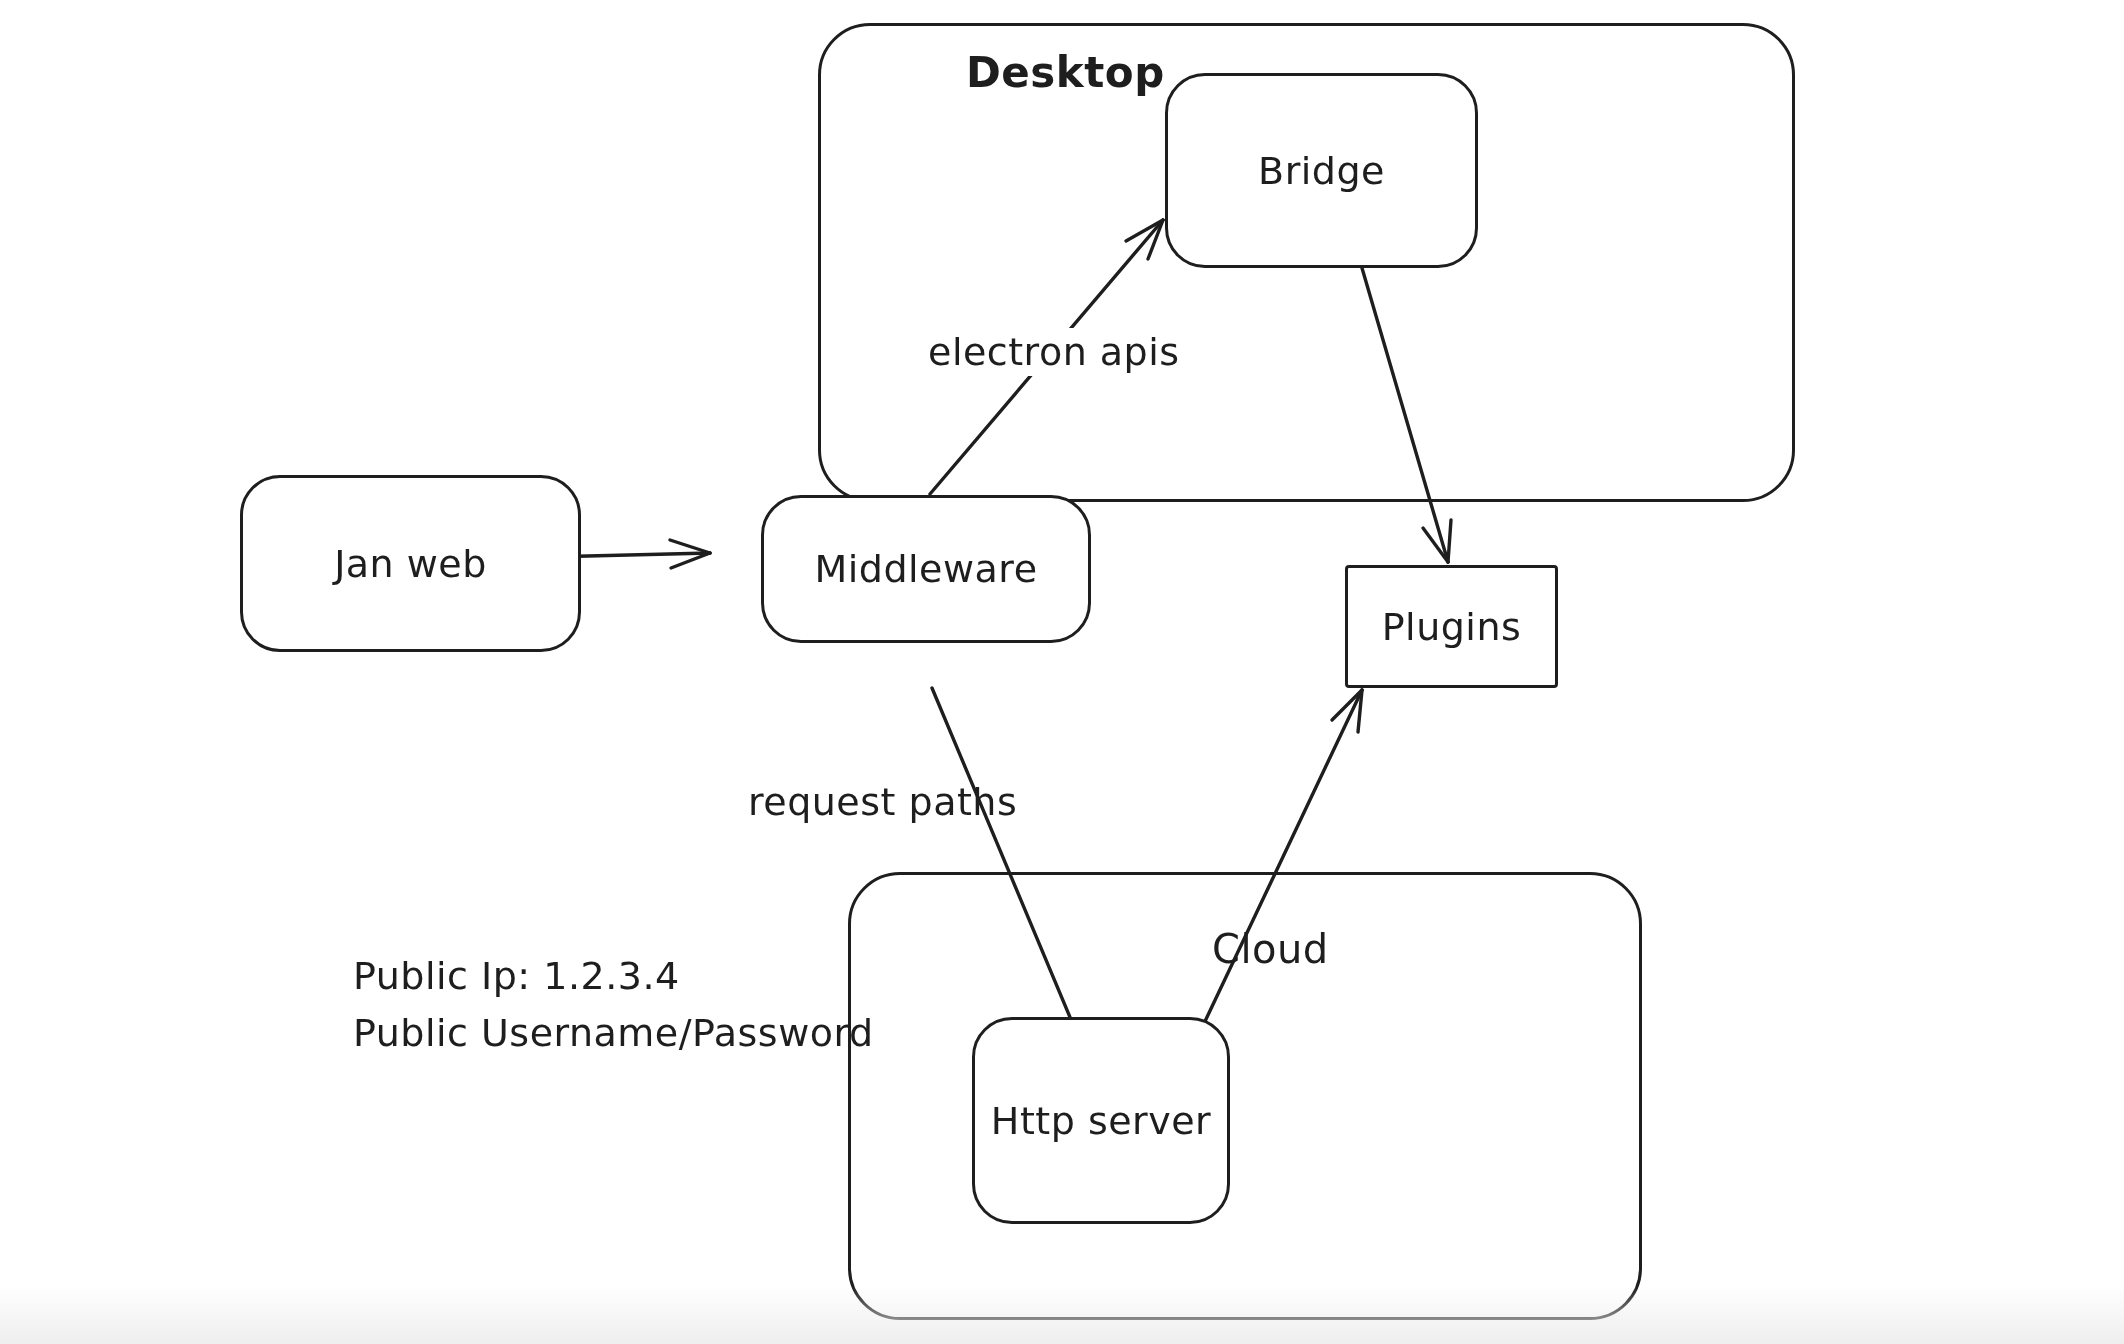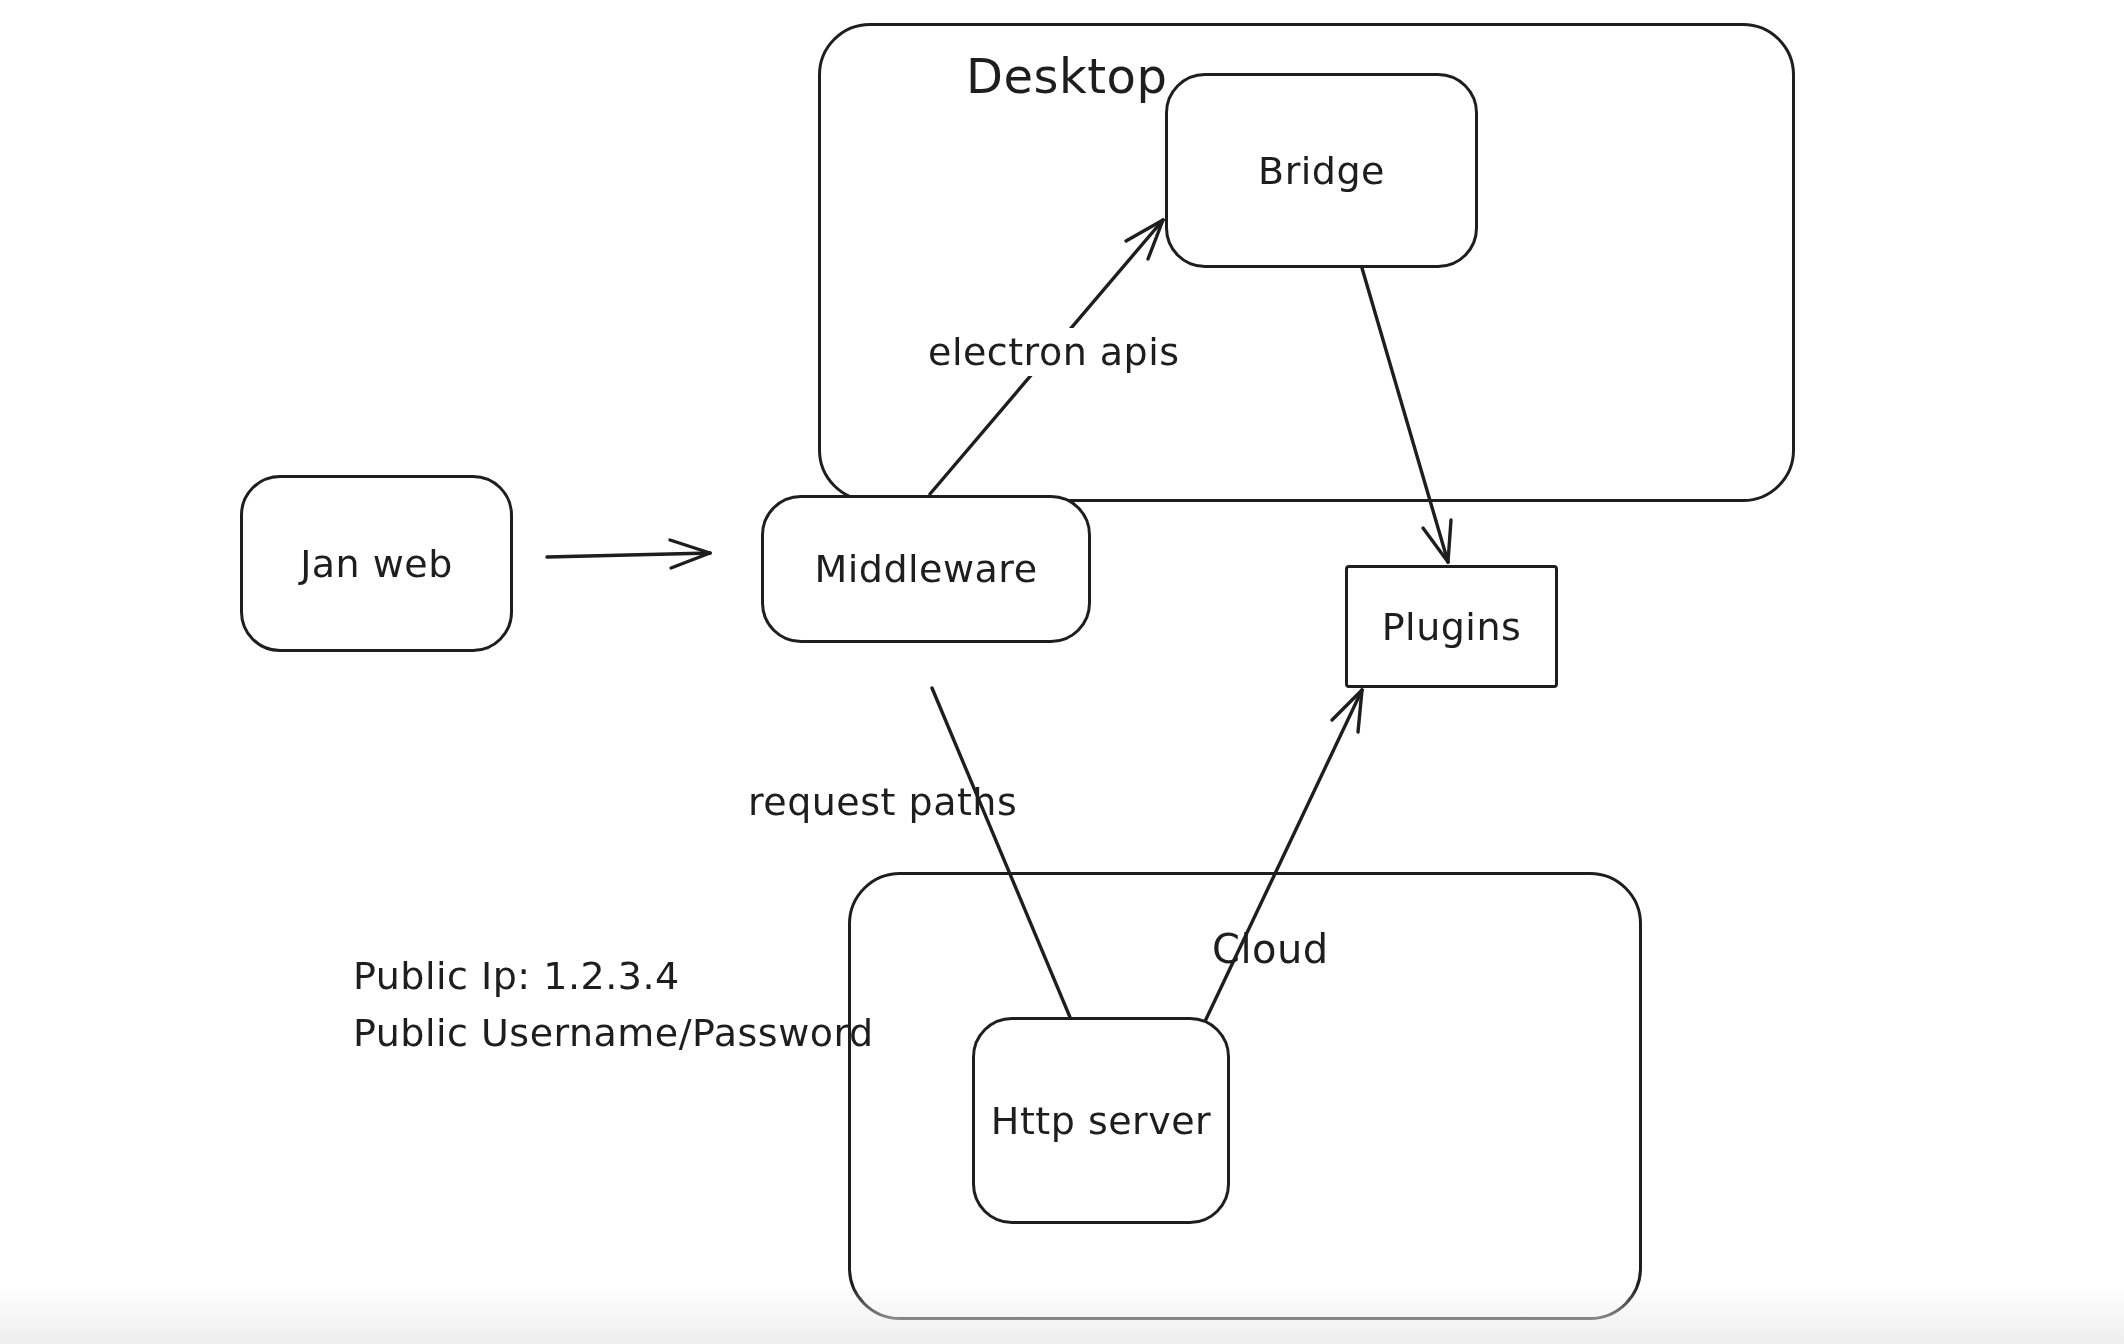--- a/index.html
+++ b/index.html
@@ -50,21 +50,22 @@
     text-align: center;
   }
   .float-label {
     position: absolute;
     font-size: 38px;
     white-space: nowrap;
     letter-spacing: 0.5px;
     z-index: 4;
   }
   .container-title {
-    font-size: 48px;
+    font-size: 42px;
+    font-weight: bold;
   }
   .masked {
     background: #ffffff;
     padding: 2px 6px;
   }
   .annotation-block {
     position: absolute;
     left: 353px;
     top: 948px;
     font-size: 38px;
@@ -123,21 +124,21 @@
       <line x1="932" y1="688" x2="1085" y2="1053"></line>
     </g>
 
     <g>
       <line x1="1190" y1="1053" x2="1362" y2="690"></line>
       <line x1="1362" y1="690" x2="1358" y2="732"></line>
       <line x1="1362" y1="690" x2="1332" y2="720"></line>
     </g>
   </svg>
 
-  <div class="node-box" style="left:240px; top:475px; width:273px; height:177px;">
+  <div class="node-box" style="left:240px; top:475px; width:341px; height:177px;">
     <span class="node-label">Jan web</span>
   </div>
 
   <div class="node-box" style="left:713px; top:495px; width:330px; height:148px;margin-left:48px;">
     <span class="node-label">Middleware</span>
   </div>
 
   <div class="node-box" style="left:1165px; top:73px; width:313px; height:195px;">
     <span class="node-label">Bridge</span>
   </div>

